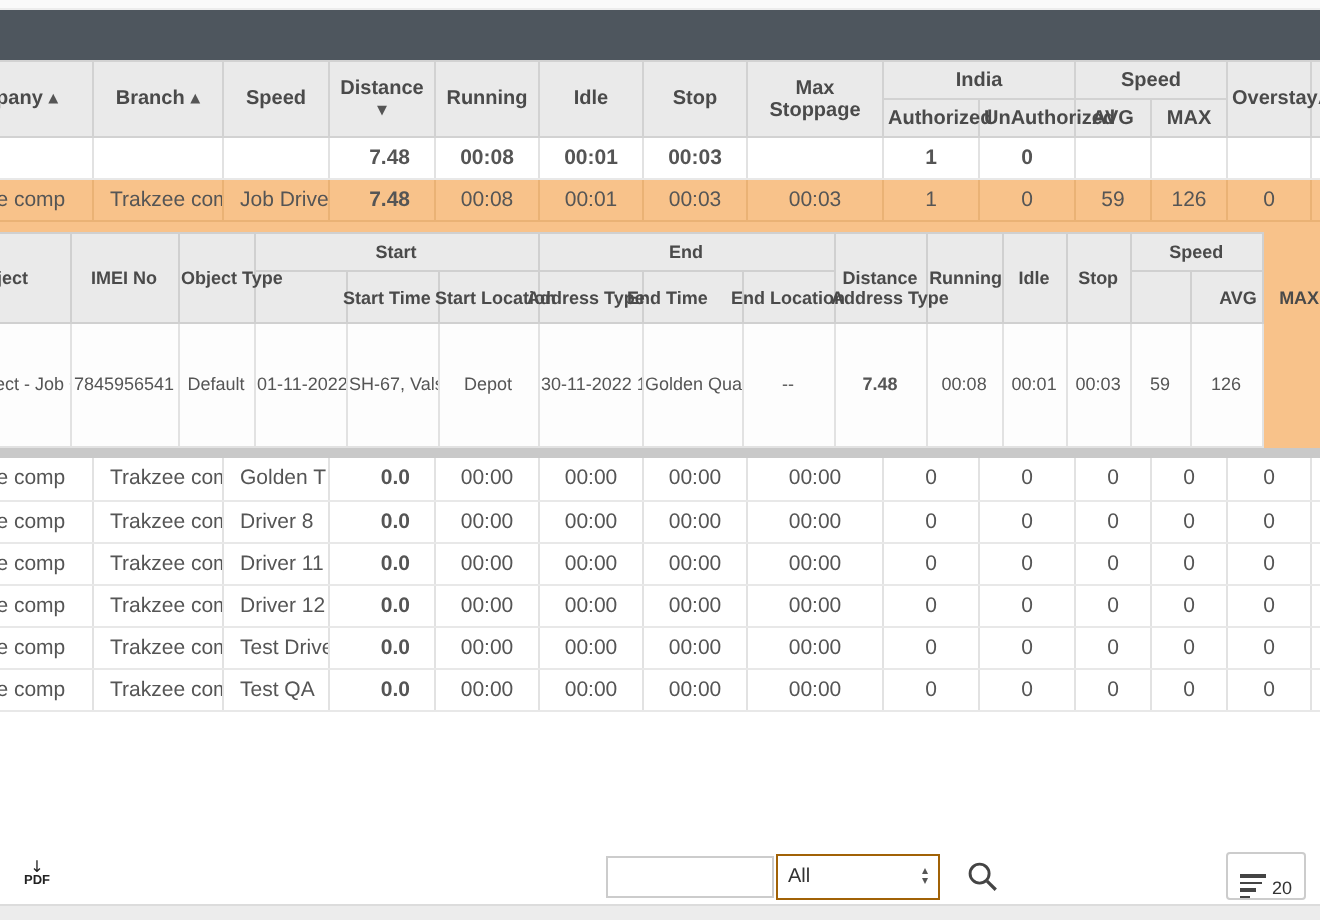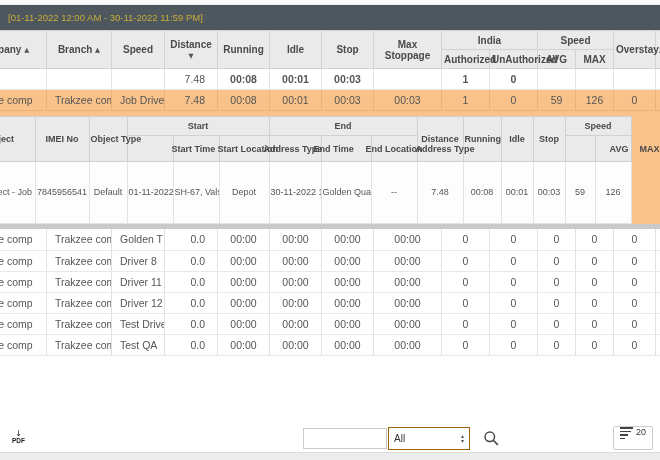--- a/index.html
+++ b/index.html
@@ -18,21 +18,21 @@
     color:#4a4a4a; font-weight:bold; height:19px; padding:0 2px; text-align:center; }
   .main td { border-right:1px solid #e2e2e2; border-bottom:1px solid #e8e8e8;
     font-size:10.5px; color:#555; height:21px; padding:0 4px; text-align:center;
     overflow:hidden; white-space:nowrap; }
   .main td.l { text-align:left; padding-left:8px; }
   .main td.r { text-align:right; padding-right:12px; }
   .sort-icon { font-family:"DejaVu Sans",sans-serif; font-size:6.5px; color:#555;
     vertical-align:1px; }
   .th-alert { text-align:left !important; padding-left:3px !important; }
   .bold { font-weight:bold; }
-  .c-dist { color:#222; font-weight:normal; }
+  .c-dist { color:#222; font-weight:bold; }
   .c-green { color:#4f9d4f; }
   .c-idle { color:#ddb266; }
   .c-red { color:#c0504a; }
   .c-blue { color:#51689b; }
   .c-dark { color:#444; }
   tr.orange td { background:#f8c28a; border-right:1px solid #eab275;
     border-bottom:1px solid #eab275; }
   td.expand-cell { padding:0; background:#f8c28a; border:none; height:auto; }
   .detail-pad { padding:5px 0 0 6px; }
   .detail { width:666px; }
@@ -53,36 +53,35 @@
   .search-input { position:absolute; left:303px; top:4px; width:84px; height:21px;
     border:1px solid #ccc; background:#fff; font-size:10px; padding:0 4px; outline:none; }
   .filter-select { position:absolute; left:388px; top:3px; width:82px; height:23px;
     border:1px solid #a16207; background:#fff; display:flex; align-items:center;
     justify-content:space-between; padding:0 5px; font-size:10px; color:#333; cursor:pointer; }
   .select-arrows { display:flex; flex-direction:column; line-height:4.5px; font-size:6px;
     color:#555; font-family:"DejaVu Sans",sans-serif; }
   .search-btn { position:absolute; left:483px; top:6px; width:17px; height:17px; cursor:pointer; }
   .page-size { position:absolute; right:7px; top:2px; width:40px; height:24px;
     border:1px solid #ccc; border-radius:2px; background:#fff; display:flex;
-    align-items:flex-start; justify-content:center; gap:3px; cursor:pointer; }
+    align-items:flex-end; justify-content:center; gap:3px; cursor:pointer; }
   .bars-icon { display:flex; flex-direction:column; gap:2px; }
   .bars-icon i { display:block; height:1.5px; background:#444; }
   .bars-icon i:nth-child(1){ width:13px; } .bars-icon i:nth-child(2){ width:11px; }
   .bars-icon i:nth-child(3){ width:8px; }  .bars-icon i:nth-child(4){ width:5px; }
   .page-size span { font-size:9px; color:#333; }
   .bottom-strip { position:absolute; left:0; top:452px; width:660px; height:8px;
     background:#ececec; border-top:1px solid #dcdcdc; }
 </style>
 </head>
 <body>
 
 <div class="top-strip"></div>
 
 <div class="title-bar">
-  <span class="date">[01-11-2022 12:00 AM - 30-11-2022 11:59 PM]</span>
 </div>
 
 <div class="viewport">
   <table class="main">
     <colgroup>
       <col style="width:88px">
         <col style="width:65px">
         <col style="width:53px">
         <col style="width:53px">
       <col style="width:52px">

